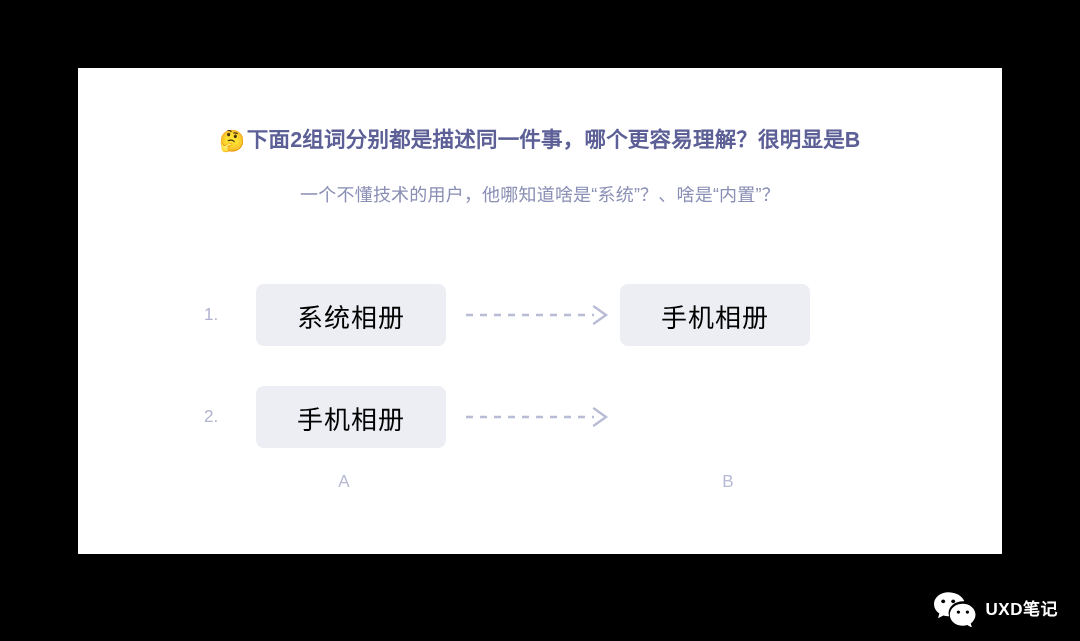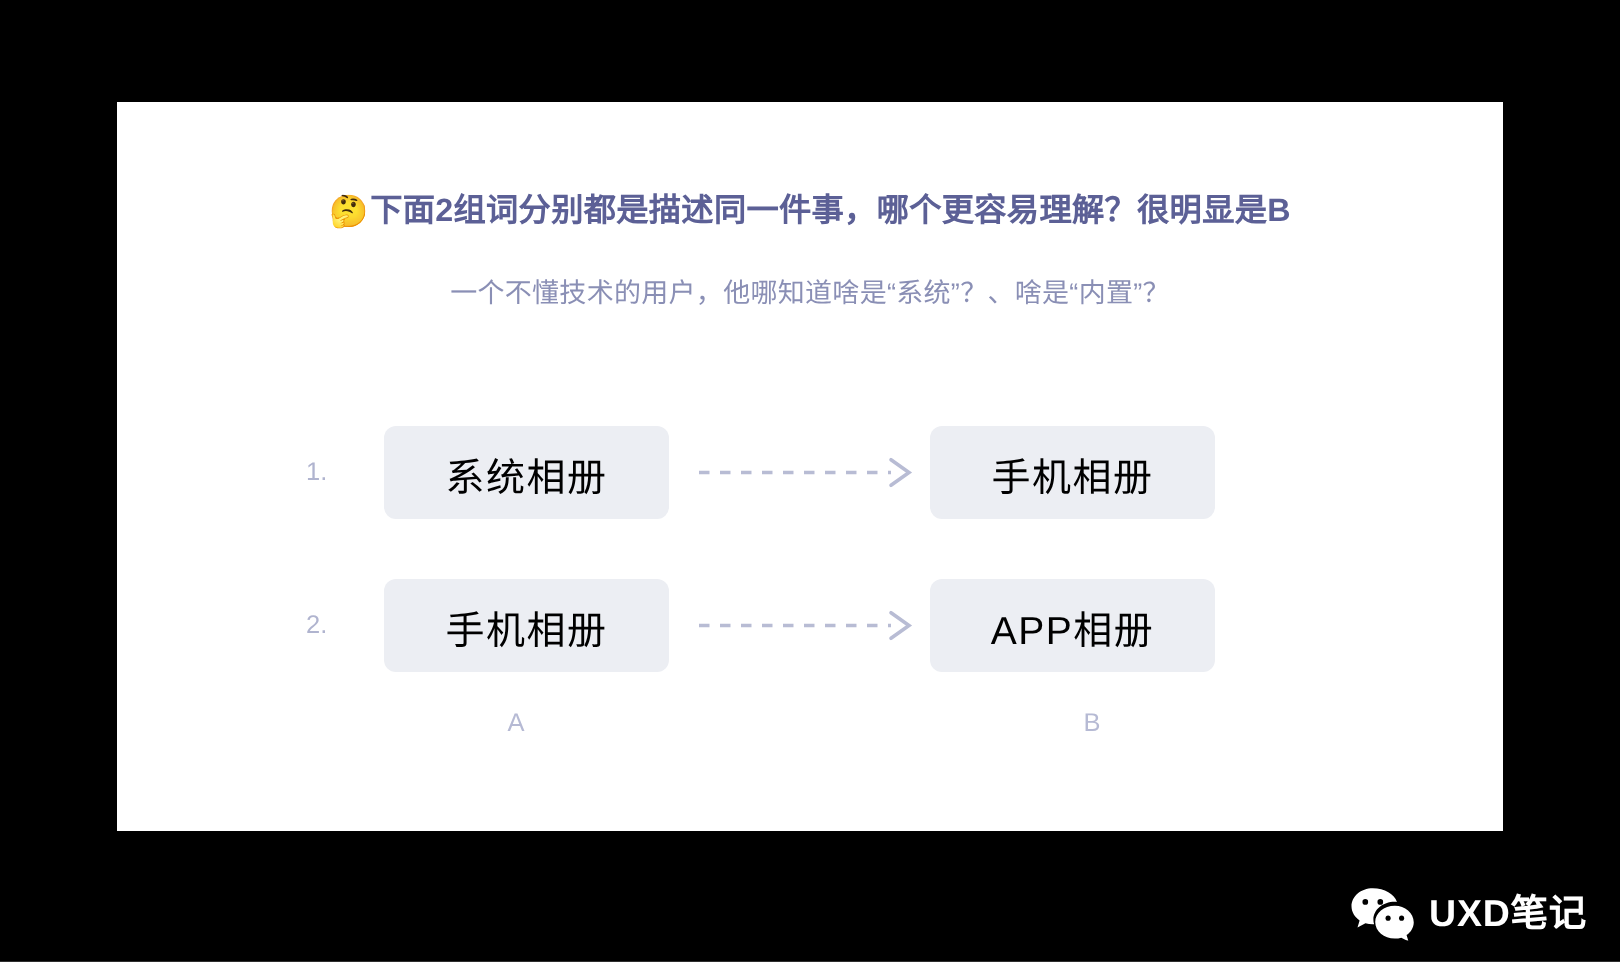--- a/index.html
+++ b/index.html
@@ -138,21 +138,21 @@
   .watermark {
     position: absolute;
     right: 22px;
     bottom: 14px;
     display: flex;
     align-items: center;
     gap: 9px;
   }
   .wechat-icon { display: block; }
   .watermark-label {
-    font-size: 25px;
+    font-size: 17px;
     font-weight: bold;
     color: #ffffff;
     letter-spacing: 0.5px;
     line-height: 1;
   }
 </style>
 </head>
 <body>
 
 <div class="stage">
@@ -183,21 +183,20 @@
       <div class="row">
         <span class="row-number">2.</span>
 
         <div class="card card-left">手机相册</div>
 
         <svg class="arrow" viewBox="0 0 150 20">
           <line x1="0" y1="10" x2="128" y2="10" stroke="#b8bcd4" stroke-width="2.4" stroke-dasharray="7 7" stroke-linecap="butt"></line>
           <polyline points="128,1.5 140,10 128,18.5" fill="none" stroke="#b8bcd4" stroke-width="2.4" stroke-linecap="round" stroke-linejoin="miter"></polyline>
         </svg>
 
-        <div class="card card-right">APP相册</div>
       </div>
 
     </div>
 
     <div class="captions">
       <span class="caption caption-a">A</span>
       <span class="caption caption-b">B</span>
     </div>
 
   </div>

